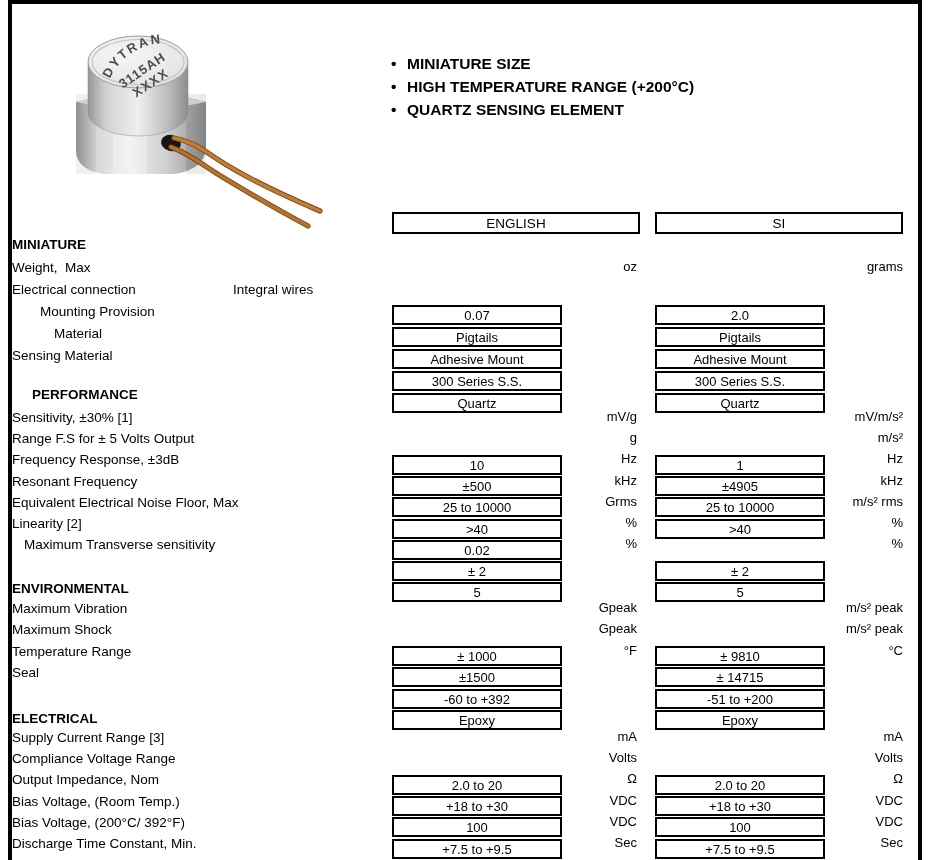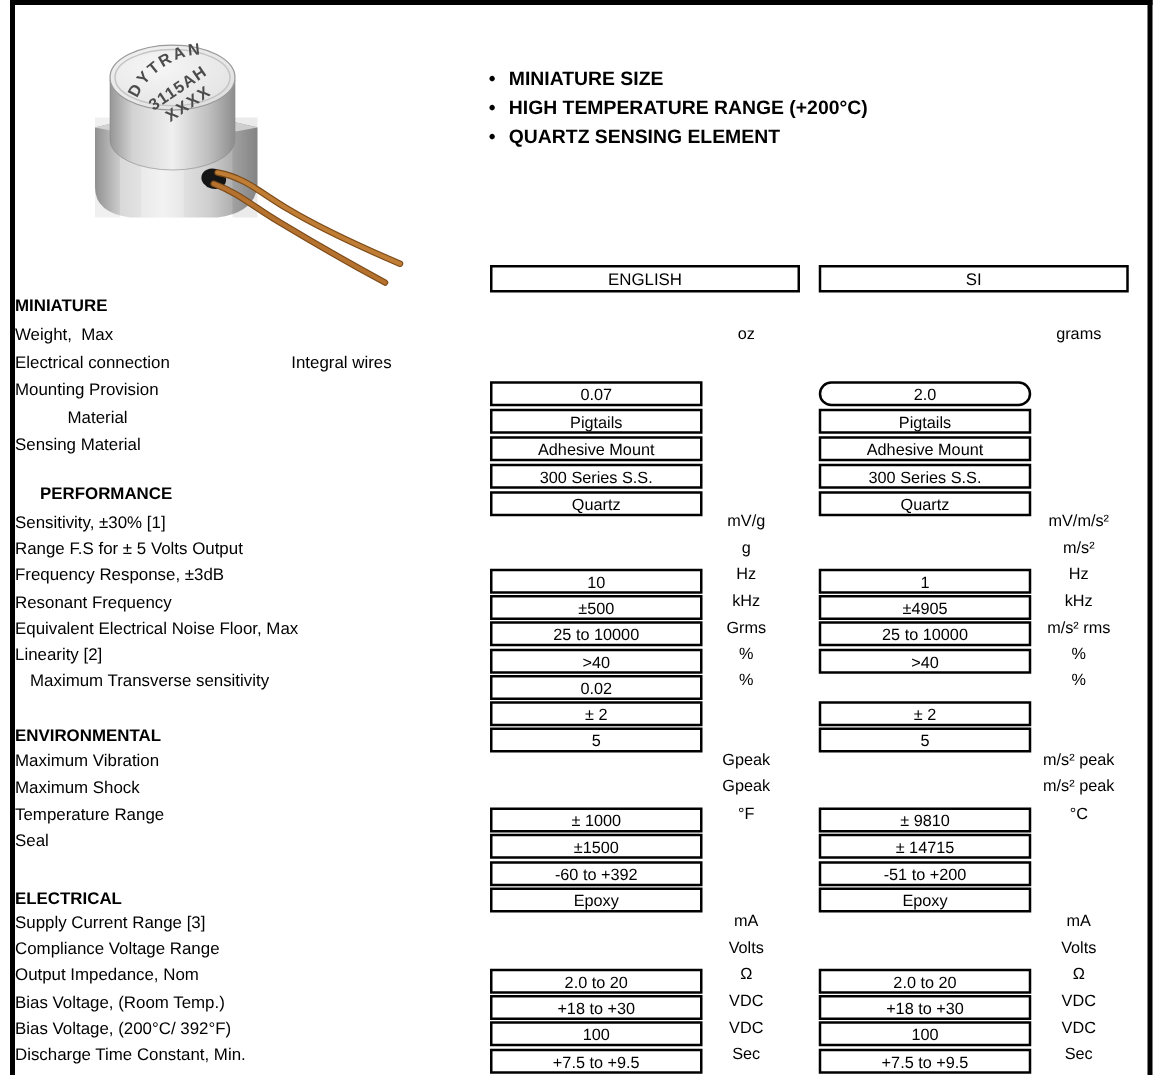--- a/index.html
+++ b/index.html
@@ -18,21 +18,21 @@
   .features li::before{content:"\2022";position:absolute;left:0;}
   .colhdr{position:absolute;top:212px;height:22px;box-sizing:border-box;border:2px solid #000;
     display:flex;align-items:center;justify-content:center;font-size:13.5px;background:#fff;}
   .colhdr.en{left:392px;width:248px;}
   .colhdr.si{left:655px;width:248px;}
   .section-heading{position:absolute;font-weight:bold;font-size:13.5px;line-height:15px;white-space:pre;}
   .spec-label{position:absolute;font-size:13.5px;line-height:19px;white-space:pre;}
   .spec-note{position:absolute;font-size:13.5px;line-height:19px;white-space:pre;}
   .value-box{position:absolute;width:170px;height:20px;box-sizing:border-box;border:2px solid #000;
     display:flex;align-items:center;justify-content:center;font-size:13px;background:#fff;white-space:pre;margin-top:48px;}
-  .unit{position:absolute;width:80px;height:20px;line-height:20px;text-align:center;font-size:13px;white-space:pre;}
+  .unit{position:absolute;width:80px;height:20px;line-height:20px;text-align:right;font-size:13px;white-space:pre;}
 </style>
 </head>
 <body>
 
 <div class="page" id="page">
   <div class="frame"></div>
 
   <svg class="product-svg" viewBox="0 0 292 212">
     <defs>
       <linearGradient id="gCap" x1="0" y1="0" x2="1" y2="0">
@@ -91,27 +91,27 @@
     <li>QUARTZ SENSING ELEMENT</li>
   </ul>
 
   <div class="colhdr si">SI</div>
   <div class="colhdr en">ENGLISH</div>
 
 <div class="section-heading" style="left: 12px; top: 237px;">MINIATURE</div>
     <div class="spec-label" style="left: 12px; top: 258px;">Weight,  Max</div>
     <div class="value-box" style="left: 392px; top: 257px;">0.07</div>
     <div class="unit" style="left: 557px; top: 257px;">oz</div>
-    <div class="value-box" style="left: 655px; top: 257px; border-radius: 10px;">2.0</div>
+    <div class="value-box" style="left: 655px; top: 257px;">2.0</div>
     <div class="unit" style="left: 823px; top: 257px;">grams</div>
     <div class="spec-label" style="left: 12px; top: 280px;">Electrical connection</div>
     <div class="spec-note" style="left: 233px; top: 280px;">Integral wires</div>
     <div class="value-box" style="left: 392px; top: 279px;">Pigtails</div>
     <div class="value-box" style="left: 655px; top: 279px;">Pigtails</div>
-    <div class="spec-label" style="left: 12px; top: 302px;">Mounting Provision</div>
+    <div class="spec-label" style="left: 12px; top: 302px; padding-left: 28px;">Mounting Provision</div>
     <div class="value-box" style="left: 392px; top: 301px;">Adhesive Mount</div>
     <div class="value-box" style="left: 655px; top: 301px;">Adhesive Mount</div>
     <div class="spec-label" style="left: 12px; top: 324px; margin-left: 42px;">Material</div>
     <div class="value-box" style="left: 392px; top: 323px;">300 Series S.S.</div>
     <div class="value-box" style="left: 655px; top: 323px;">300 Series S.S.</div>
     <div class="spec-label" style="left: 12px; top: 346px;">Sensing Material</div>
     <div class="value-box" style="left: 392px; top: 345px;">Quartz</div>
     <div class="value-box" style="left: 655px; top: 345px;">Quartz</div>
     <div class="section-heading" style="left: 12px; top: 387px; padding-left: 20px;">PERFORMANCE</div>
     <div class="spec-label" style="left: 12px; top: 408px;">Sensitivity, ±30% [1]</div>

